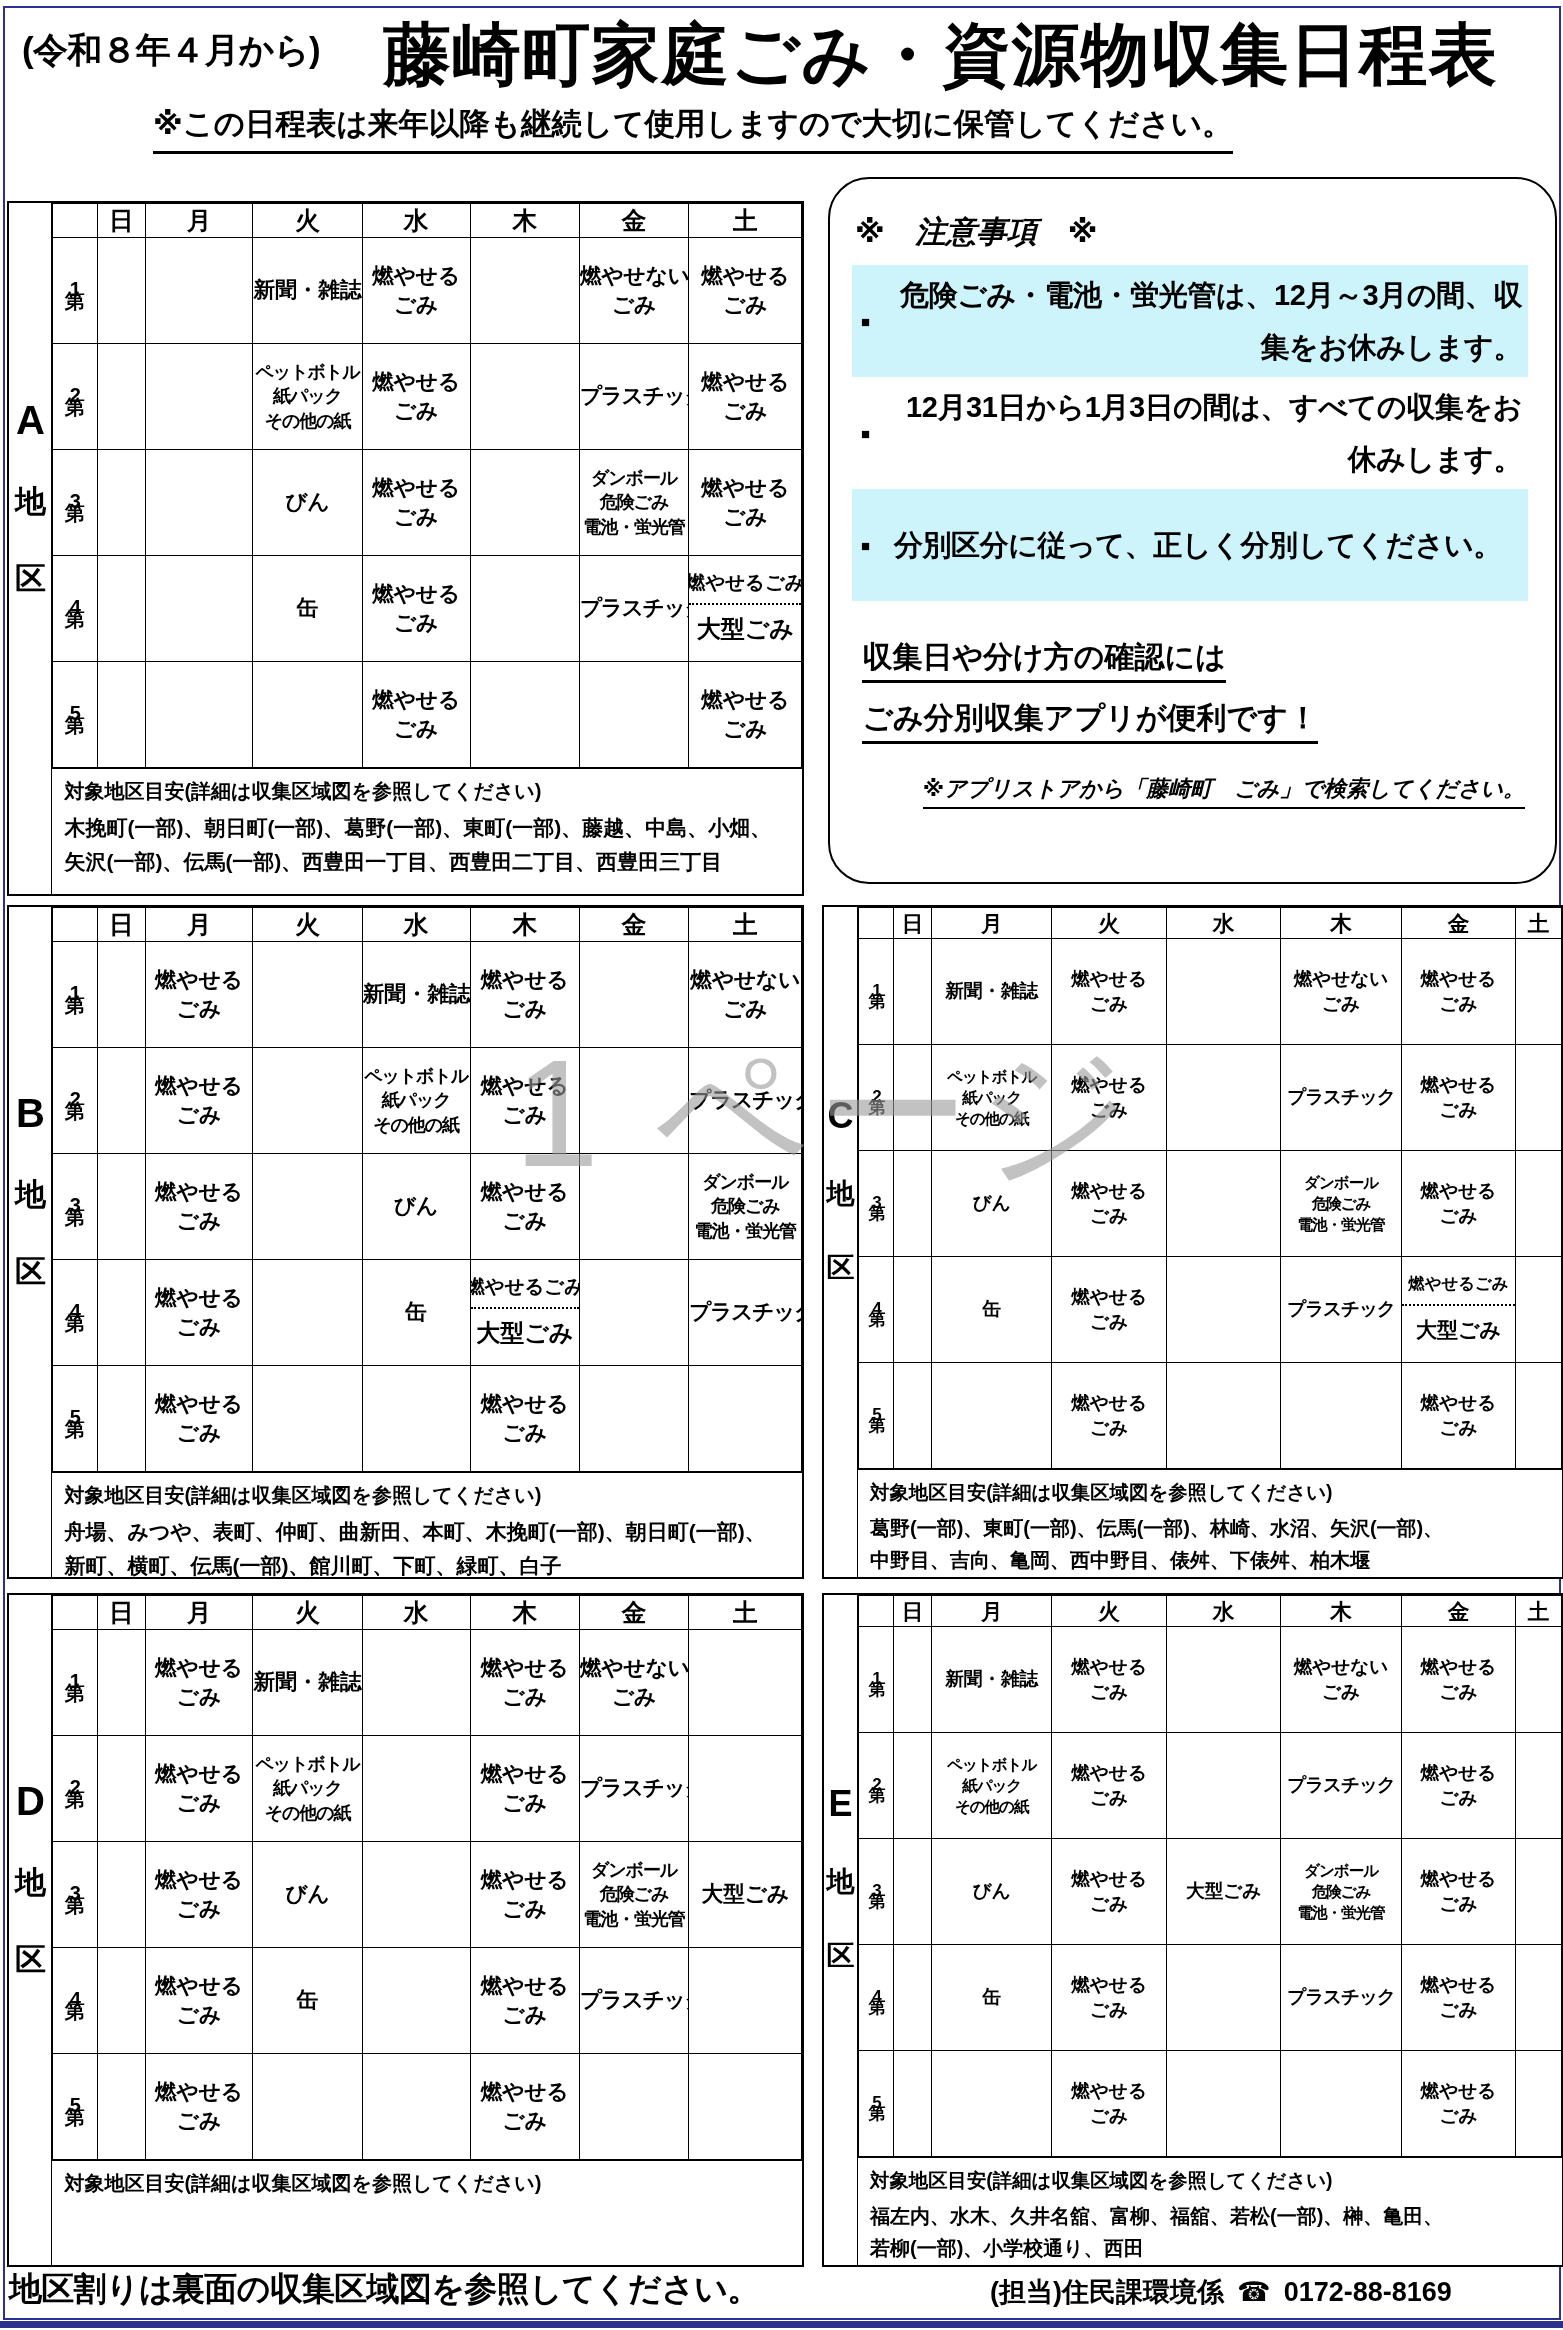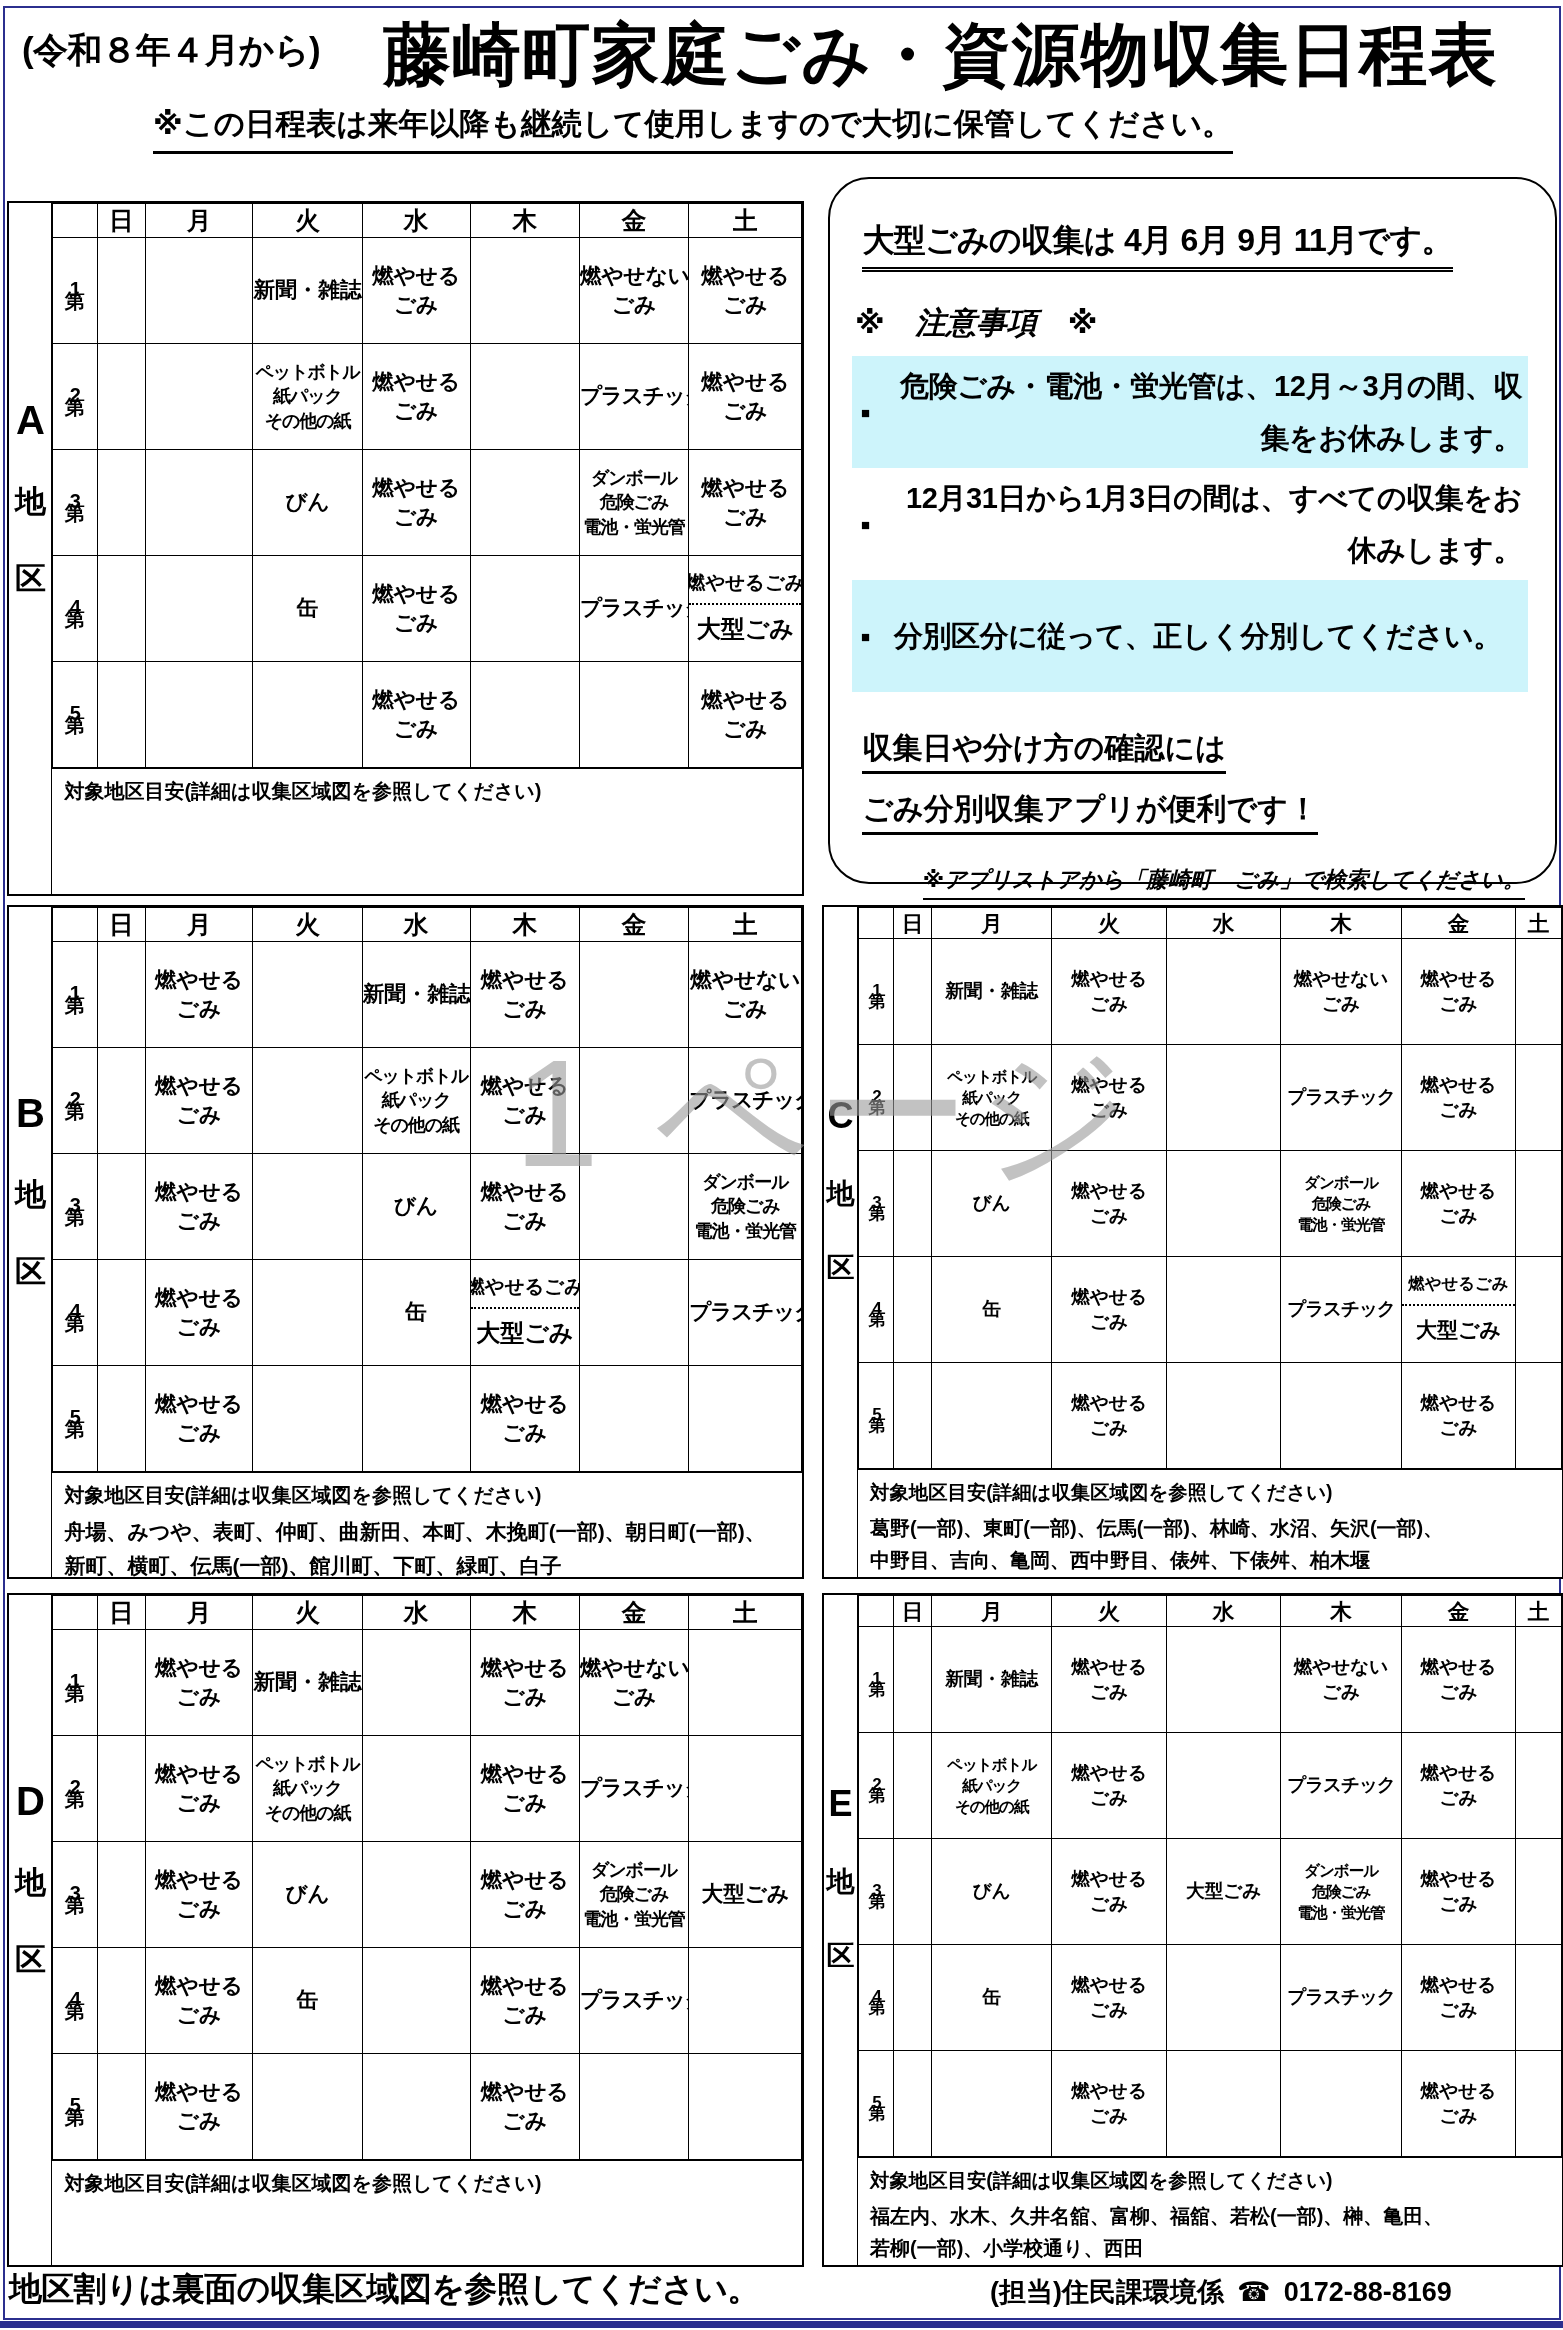--- a/index.html
+++ b/index.html
@@ -246,20 +246,22 @@
             </td>
             <td>
               <div class="cv">燃やせる
 ごみ</div>
             </td>
           </tr>
         </tbody>
       </table>
       <div class="dist-footer">
         <div class="f-note">対象地区目安(詳細は収集区域図を参照してください)</div>
+        <div class="f-areas">木挽町(一部)、朝日町(一部)、葛野(一部)、東町(一部)、藤越、中島、小畑、
+矢沢(一部)、伝馬(一部)、西豊田一丁目、西豊田二丁目、西豊田三丁目</div>
       </div>
     </div>
   </section>
 <section class="dist-box left-t pos-b">
     <div class="dist-label">
       <span class="d-letter">B</span>
       <span class="d-char">地</span>
       <span class="d-char">区</span>
     </div>
     <div class="dist-main">
@@ -953,21 +955,20 @@
       </table>
       <div class="dist-footer">
         <div class="f-note">対象地区目安(詳細は収集区域図を参照してください)</div>
         <div class="f-areas">福左内、水木、久井名舘、富柳、福舘、若松(一部)、榊、亀田、
 若柳(一部)、小学校通り、西田</div>
       </div>
     </div>
   </section>
 
 <aside class="info-panel">
-  <div class="ip-headline">大型ごみの収集は 4月 6月 9月 11月です。</div>
   <div class="ip-notice-title">※　注意事項　※</div>
   <div id="notices">
       <div class="notice hl">
         <span class="bullet-icon">■</span>
         <span class="notice-text">危険ごみ・電池・蛍光管は、12月～3月の間、収集をお休みします。</span>
       </div>
       <div class="notice">
         <span class="bullet-icon">■</span>
         <span class="notice-text">12月31日から1月3日の間は、すべての収集をお休みします。</span>
       </div>

